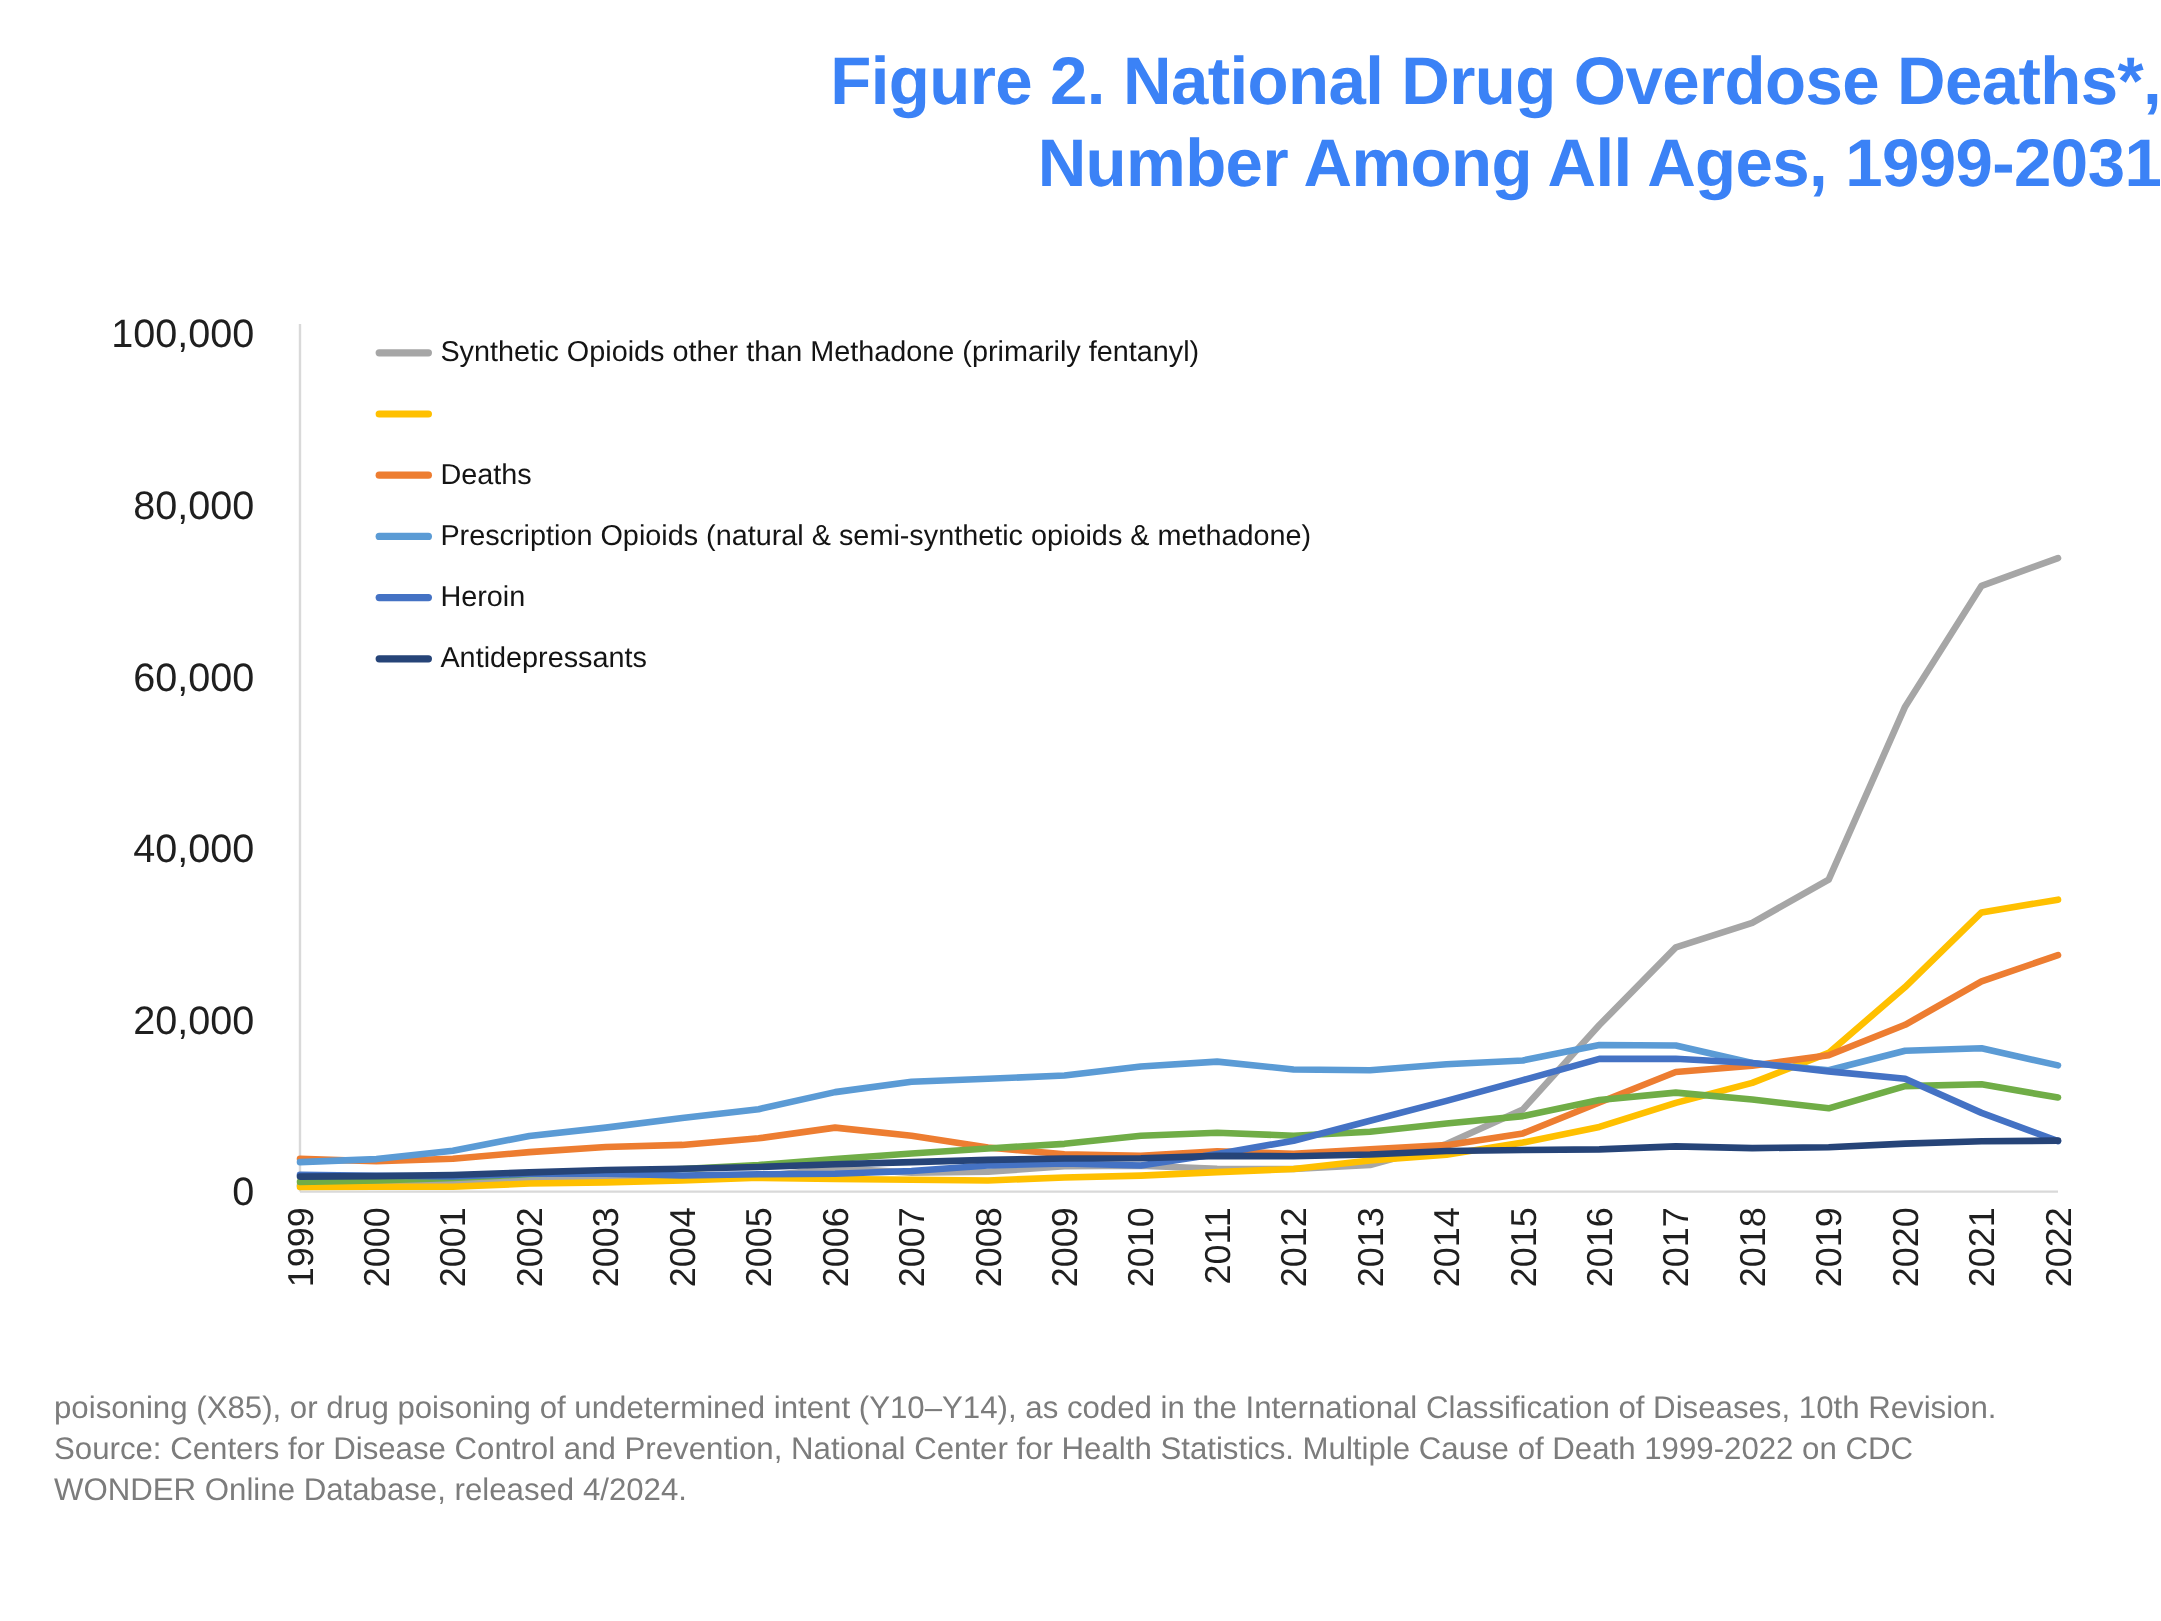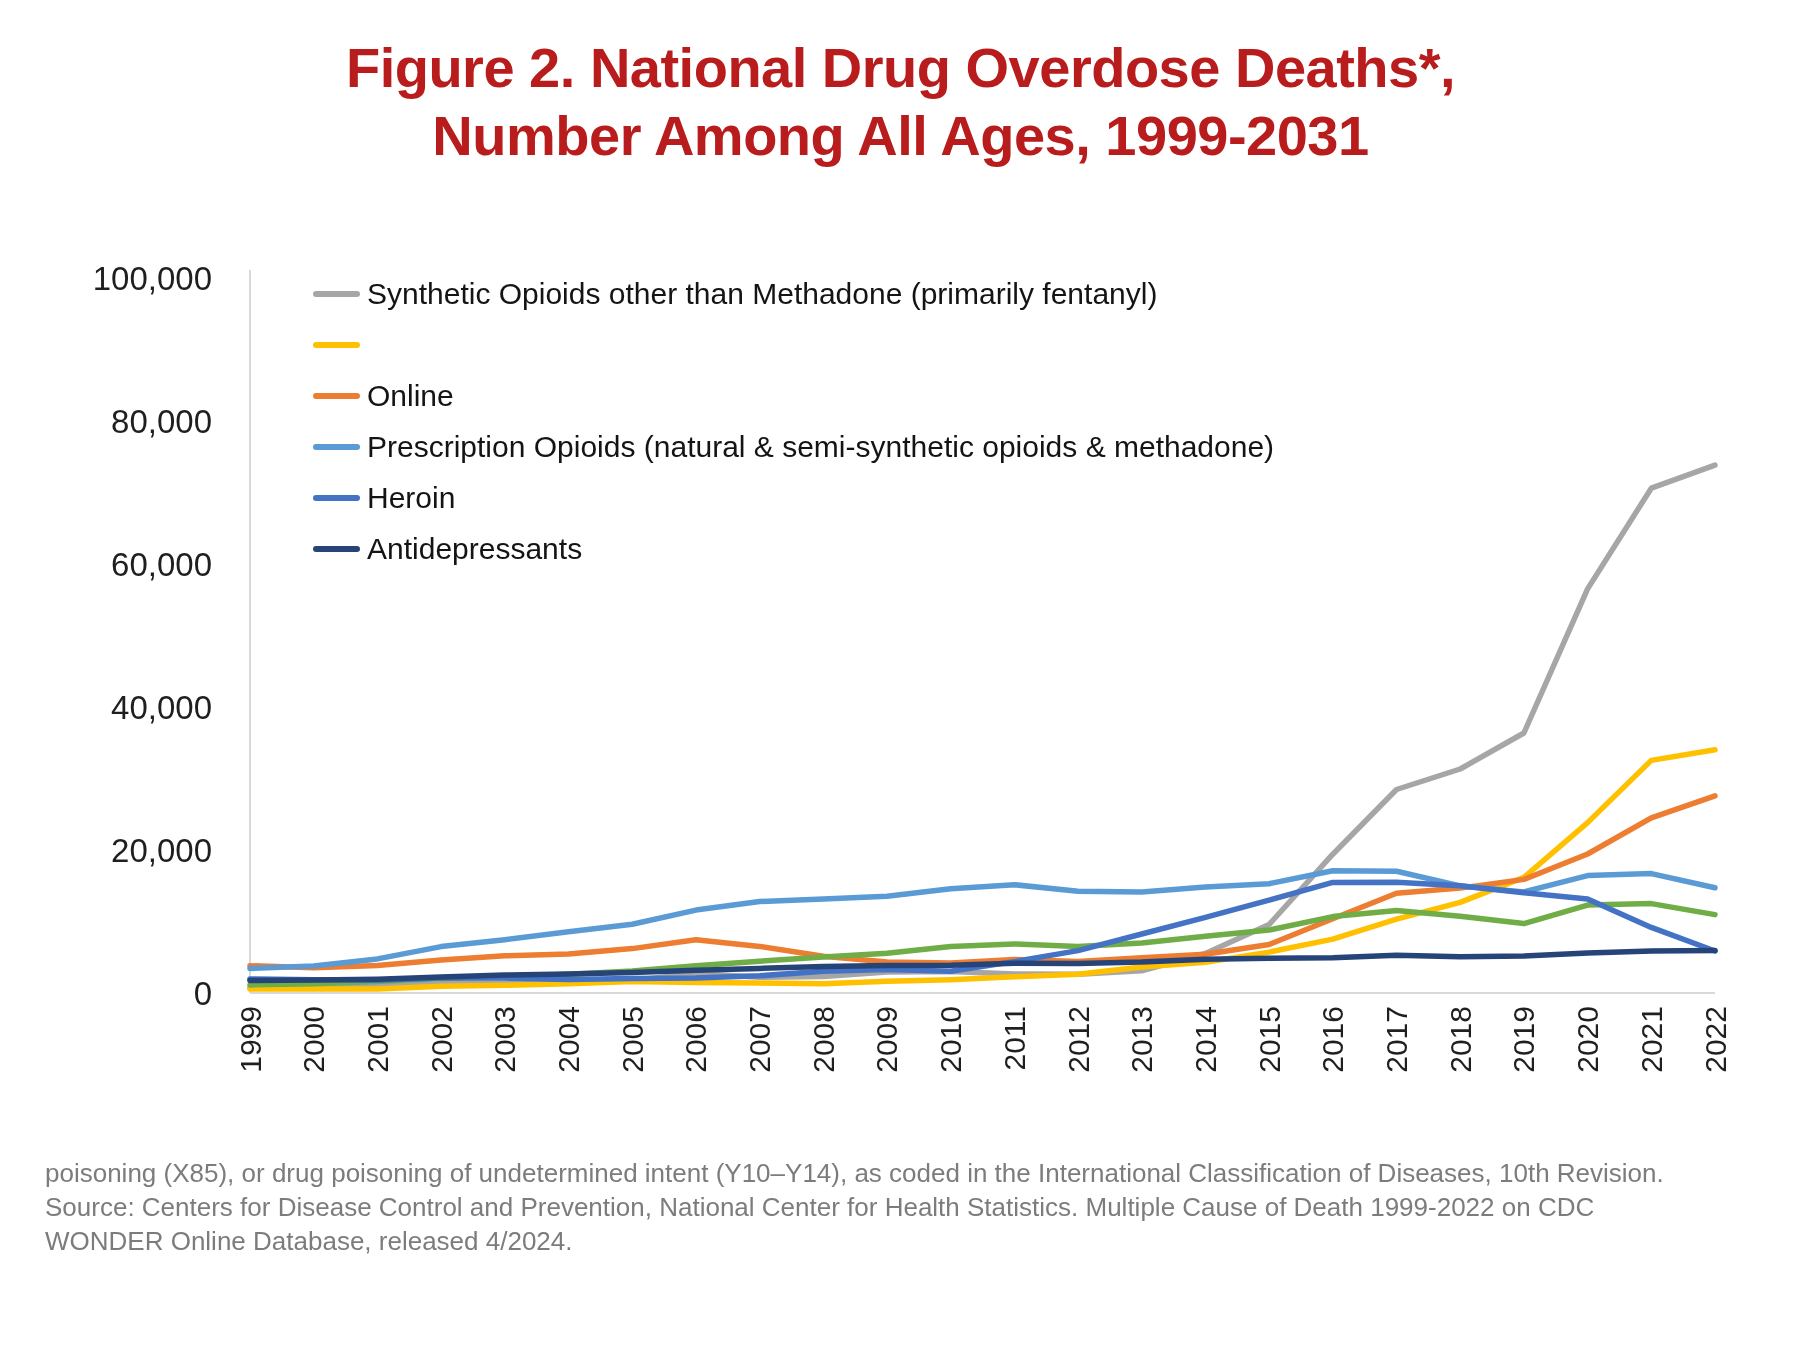--- a/index.html
+++ b/index.html
@@ -9,24 +9,24 @@
     height: 1351px;
     background: #ffffff;
     font-family: "Liberation Sans", sans-serif;
     overflow: hidden;
   }
   .title {
     position: absolute;
     top: 34px;
     left: 0;
     width: 100%;
-    text-align: center;
+    text-align: right;
     font-size: 56px;
     font-weight: 700;
-    color: #b91c1c;
+    color: #3b82f6;
     line-height: 68px;
     letter-spacing: -0.5px;
   }
   #chart-svg {
     position: absolute;
     left: 0;
     top: 0;
     width: 1801px;
     height: 1351px;
   }
@@ -48,21 +48,21 @@
     gap: 7px;
     white-space: nowrap;
   }
   .legend-swatch {
     width: 47px;
     height: 6px;
     border-radius: 3px;
     flex: 0 0 auto;
   }
   .legend-label {
-    font-size: 30px;
+    font-size: 24px;
     color: #141414;
   }
   .footnote {
     position: absolute;
     left: 45px;
     top: 1156px;
     width: 1730px;
     font-size: 26px;
     line-height: 34px;
     color: #7c7c7c;
@@ -123,21 +123,21 @@
   <div class="legend" id="legend">
       <div class="legend-item">
         <span class="legend-swatch" style="background: rgb(166, 166, 166);"></span>
         <span class="legend-label">Synthetic Opioids other than Methadone (primarily fentanyl)</span>
       </div>
       <div class="legend-item">
         <span class="legend-swatch" style="background: rgb(255, 192, 0);"></span>
       </div>
       <div class="legend-item">
         <span class="legend-swatch" style="background: rgb(237, 125, 49);"></span>
-        <span class="legend-label">Online</span>
+        <span class="legend-label">Deaths</span>
       </div>
       <div class="legend-item">
         <span class="legend-swatch" style="background: rgb(91, 155, 213);"></span>
         <span class="legend-label">Prescription Opioids (natural &amp; semi-synthetic opioids &amp; methadone)</span>
       </div>
       <div class="legend-item">
         <span class="legend-swatch" style="background: rgb(68, 114, 196);"></span>
         <span class="legend-label">Heroin</span>
       </div>
       <div class="legend-item">

